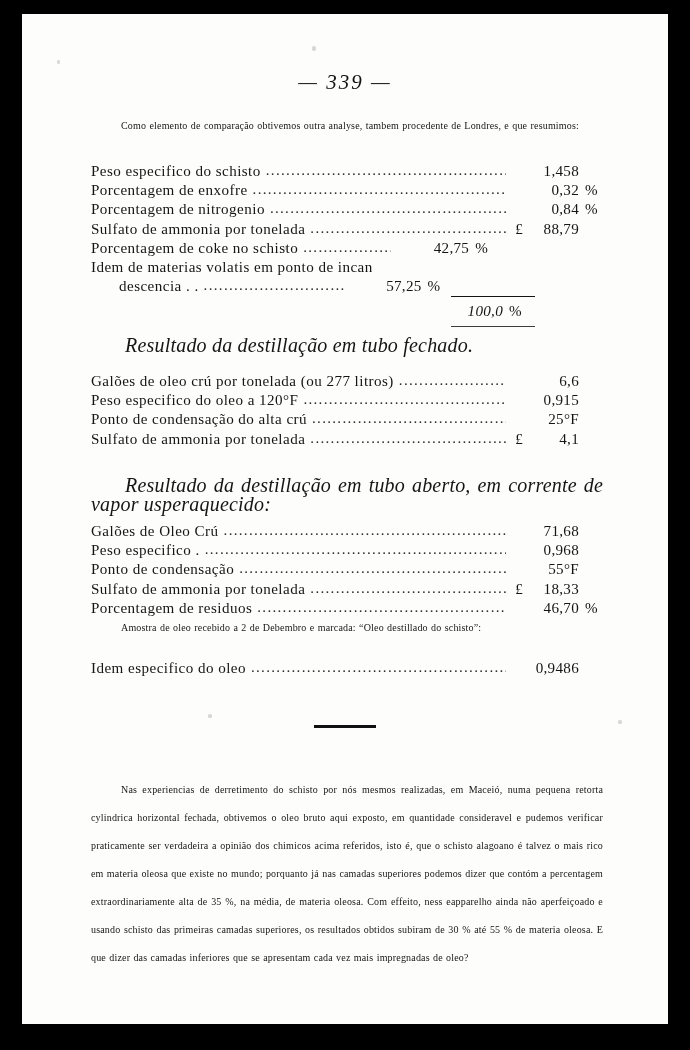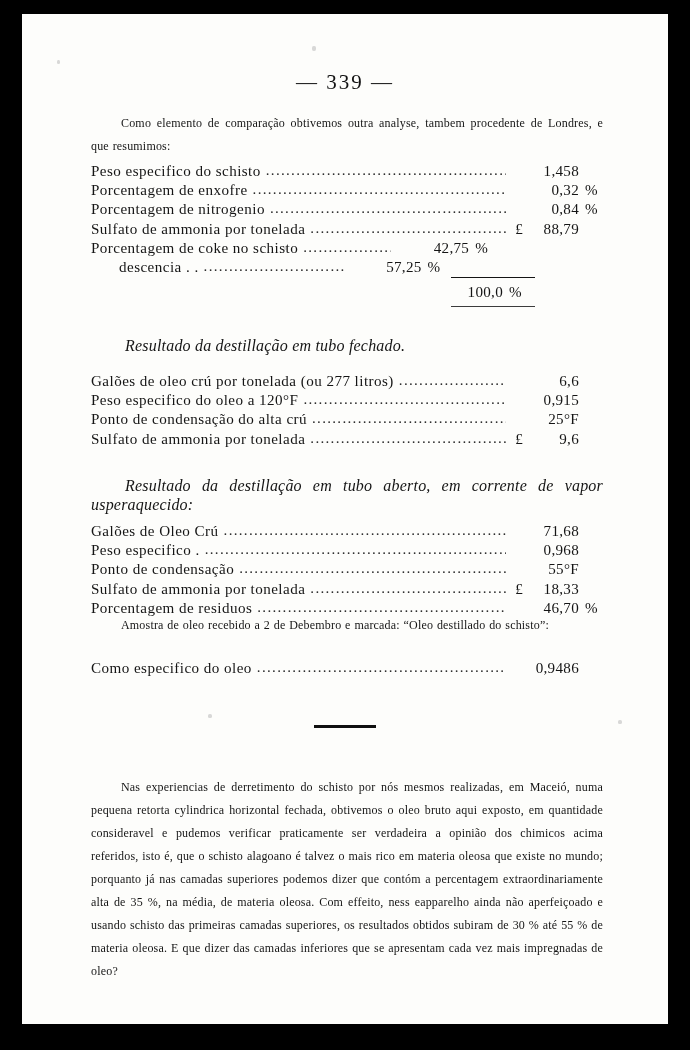--- a/index.html
+++ b/index.html
@@ -45,45 +45,46 @@
   
   .page-number {
     position: absolute;
     left: 0;
     top: 56px;
     width: 646px;
     text-align: center;
     font-size: 21px;
     letter-spacing: 2px;
     color: #141414;
+    font-style: italic;
   }
 
   p.para {
     margin: 0;
-    font-size: 12px;
-    line-height: 23px;
+    font-size: 10px;
+    line-height: 28px;
     color: #151515;
     text-align: justify;
     letter-spacing: 0.18px;
     word-spacing: 0.6px;
   }
   p.para.indent {
     text-indent: 30px;
   }
 
   .blk {
     position: absolute;
     left: 69px;
     width: 512px;
   }
 
   
   .sub-head {
     font-style: italic;
-    font-size: 16px;
+    font-size: 20px;
     line-height: 19px;
     color: #151515;
     letter-spacing: 0.2px;
     margin: 0;
     text-indent: 34px;
   }
   .sub-head.wide {
     text-align: justify;
   }
 
@@ -153,21 +154,21 @@
     height: 0;
   }
   .total-row {
     display: flex;
     font-size: 15.1px;
     line-height: 19.2px;
     color: #151515;
     padding-top: 5px;
   }
   .total-spacer { flex: 0 0 360px; }
-  .total-val { width: 52px; text-align: right; letter-spacing: 0.3px; }
+  .total-val { width: 52px; text-align: right; letter-spacing: 0.3px; font-style: italic; }
   .total-unit { padding-left: 6px; }
   .total-rule-btm {
     margin-left: 360px;
     width: 84px;
     border-top: 1.6px solid #1a1a1a;
     height: 0;
     margin-top: 4px;
     opacity: .85;
   }
 
@@ -242,20 +243,23 @@
             <span class="d-val w-val-b">88,79</span>
             <span class="d-unit"></span>
           </li>
           <li class="inner">
             <span class="d-label">Porcentagem de coke no schisto</span>
             <span class="d-leader" style="max-width:88px;"></span>
             <span class="d-cur"></span>
             <span class="d-val">42,75</span>
             <span class="d-unit">%</span>
           </li>
+          <li>
+            <span class="d-label">Idem de materias volatis em ponto de incan</span>
+          </li>
           <li class="inner">
             <span class="d-label sub">descencia . .</span>
             <span class="d-leader" style="max-width:140px;"></span>
             <span class="d-cur"></span>
             <span class="d-val">57,25</span>
             <span class="d-unit">%</span>
           </li>
         </ul>
         <div class="total-rule"></div>
         <div class="total-row">
@@ -290,21 +294,21 @@
             <span class="d-label">Ponto de condensação do alta crú</span>
             <span class="d-leader"></span>
             <span class="d-cur"></span>
             <span class="d-val w-val-b">25°F</span>
             <span class="d-unit"></span>
           </li>
           <li>
             <span class="d-label">Sulfato de ammonia por tonelada</span>
             <span class="d-leader"></span>
             <span class="d-cur">£</span>
-            <span class="d-val w-val-b">9,6</span>
+            <span class="d-val w-val-b">4,1</span>
             <span class="d-unit"></span>
           </li>
         </ul>
       </div>
 
       <div class="blk" style="top:462px;">
         <p class="sub-head wide">Resultado da destillação em tubo aberto, em corrente de vapor usperaquecido:</p>
       </div>
 
       <div class="blk" style="top:508px;">
@@ -347,21 +351,21 @@
         </ul>
       </div>
 
       <div class="blk" style="top:600px;">
         <p class="para indent">Amostra de oleo recebido a 2 de Debembro e marcada: “Oleo destillado do schisto”:</p>
       </div>
 
       <div class="blk" style="top:645px;">
         <ul class="data-list">
           <li>
-            <span class="d-label">Como especifico do oleo</span>
+            <span class="d-label">Idem especifico do oleo</span>
             <span class="d-leader"></span>
             <span class="d-cur"></span>
             <span class="d-val w-val-b">0,9486</span>
             <span class="d-unit"></span>
           </li>
         </ul>
       </div>
 
       <div class="divider" style="top:700px;"><i></i></div>
 

